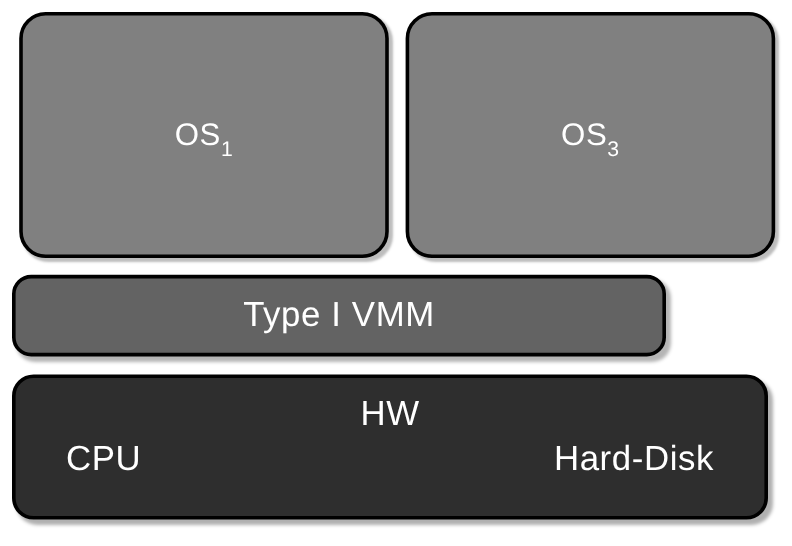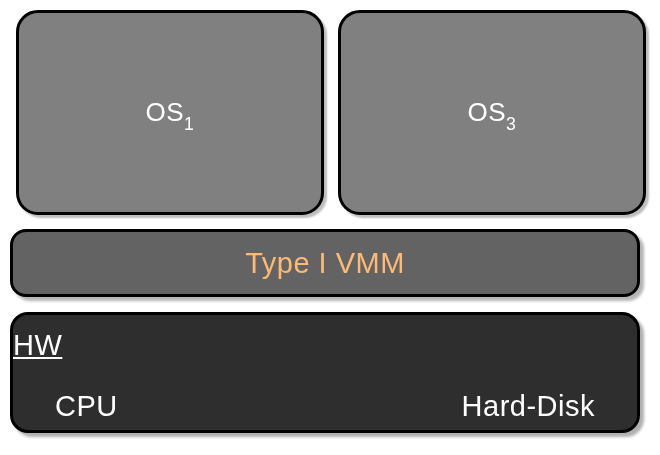--- a/index.html
+++ b/index.html
@@ -45,58 +45,58 @@
     line-height: 0;
     position: relative;
     bottom: -0.15em;
   }
 
   
   .vmm-bar {
     position: absolute;
     left: 10px;
     top: 229px;
-    width: 630px;
+    width: 545px;
     height: 68px;
     background: #636363;
     border: 3px solid #000000;
     border-radius: 16px;
     box-shadow: 4px 4px 3px #b5b5b5;
     display: flex;
     align-items: center;
     justify-content: center;
-    color: #fdba74;
+    color: #ffffff;
     font-size: 29px;
     letter-spacing: 0.5px;
   }
 
   
   .hw-bar {
     position: absolute;
     left: 10px;
     top: 312px;
     width: 630px;
     height: 121px;
     background: #2e2e2e;
     border: 3px solid #000000;
     border-radius: 18px;
     box-shadow: 4px 4px 3px #b0b0b0;
     color: #ffffff;
   }
   .hw-title {
+    text-align: center;
     margin-top: 14px;
     font-size: 29px;
     letter-spacing: 0.5px;
-    text-decoration: underline;
   }
   .hw-components {
     display: flex;
     justify-content: space-between;
     padding: 0 42px;
-    margin-top: 28px;
+    margin-top: 5px;
     font-size: 29px;
     letter-spacing: 0.5px;
   }
 </style>
 </head>
 <body>
 
 <div class="canvas">
 
   <div class="os-row">

